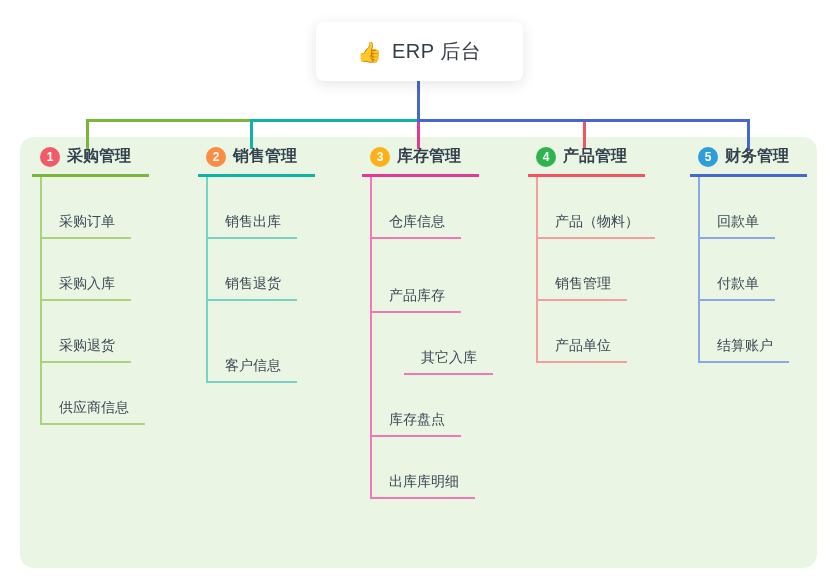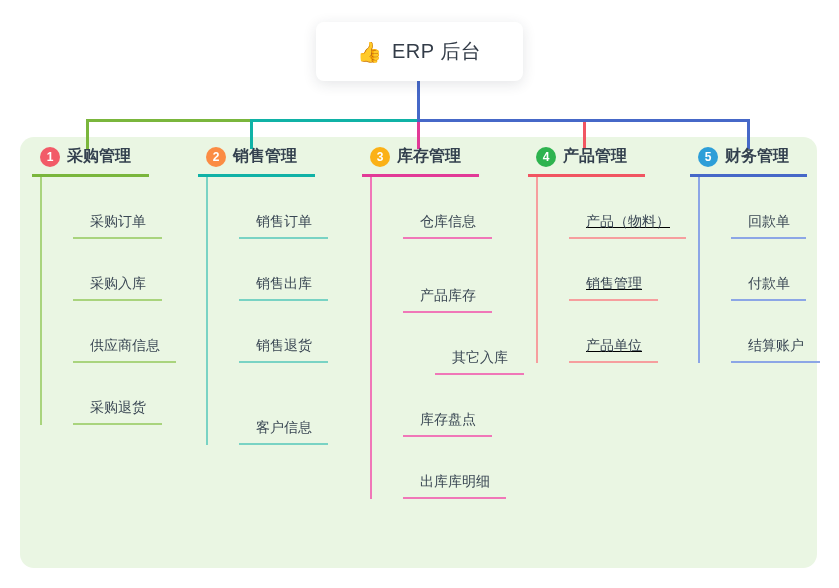--- a/index.html
+++ b/index.html
@@ -31,21 +31,21 @@
     padding:0 18px 7px 8px;border-bottom:3px solid #999;
     font-size:16px;font-weight:600;color:#33404e;white-space:nowrap;
   }
   .badge{
     width:20px;height:20px;border-radius:50%;flex:0 0 20px;
     color:#fff;font-size:12px;font-weight:700;
     display:flex;align-items:center;justify-content:center;
   }
   .branch-items{
     margin-left:8px;border-left:2px solid #ccc;
-    display:flex;flex-direction:column;align-items:flex-start;padding-left:31px;
+    display:flex;flex-direction:column;align-items:flex-start;
   }
   .branch-item{
     height:54px;display:flex;align-items:flex-end;
     padding:0 16px 6px 17px;border-bottom:2px solid #ccc;
     font-size:14px;color:#3a4754;white-space:nowrap;
   }
 </style>
 </head>
 <body>
 
@@ -68,31 +68,30 @@
   </div>
   <div id="branches">
       <div class="branch" style="left: 32px;">
         <div class="branch-header" style="border-bottom-color: rgb(122, 182, 60);">
           <span class="badge" style="background: rgb(242, 91, 104);">1</span>
           <span>采购管理</span>
         </div>
         <div class="branch-items" style="border-left-color: rgb(169, 212, 125);">
           <div class="branch-item" style="border-bottom-color: rgb(169, 212, 125);">采购订单</div>
           <div class="branch-item" style="border-bottom-color: rgb(169, 212, 125);">采购入库</div>
+          <div class="branch-item" style="border-bottom-color: rgb(169, 212, 125);">采购退货</div>
           <div class="branch-item" style="border-bottom-color: rgb(169, 212, 125);">供应商信息</div>
-          <div class="branch-item" style="border-bottom-color: rgb(169, 212, 125);">采购退货</div>
         </div>
       </div>
       <div class="branch" style="left: 198px;">
         <div class="branch-header" style="border-bottom-color: rgb(16, 178, 166);">
           <span class="badge" style="background: rgb(251, 140, 68);">2</span>
           <span>销售管理</span>
         </div>
         <div class="branch-items" style="border-left-color: rgb(121, 211, 196);">
-          <div class="branch-item" style="border-bottom-color: rgb(121, 211, 196);">销售订单</div>
           <div class="branch-item" style="border-bottom-color: rgb(121, 211, 196);">销售出库</div>
           <div class="branch-item" style="border-bottom-color: rgb(121, 211, 196);">销售退货</div>
           <div class="branch-item" style="border-bottom-color: rgb(121, 211, 196); margin-top: 20px;">客户信息</div>
         </div>
       </div>
       <div class="branch" style="left: 362px;">
         <div class="branch-header" style="border-bottom-color: rgb(226, 58, 151);">
           <span class="badge" style="background: rgb(251, 177, 23);">3</span>
           <span>库存管理</span>
         </div>
@@ -102,21 +101,21 @@
           <div class="branch-item" style="border-bottom-color: rgb(240, 119, 184); margin-left: 32px;">其它入库</div>
           <div class="branch-item" style="border-bottom-color: rgb(240, 119, 184);">库存盘点</div>
           <div class="branch-item" style="border-bottom-color: rgb(240, 119, 184);">出库库明细</div>
         </div>
       </div>
       <div class="branch" style="left: 528px;">
         <div class="branch-header" style="border-bottom-color: rgb(241, 85, 98);">
           <span class="badge" style="background: rgb(46, 179, 79);">4</span>
           <span>产品管理</span>
         </div>
-        <div class="branch-items" style="border-left-color: rgb(246, 158, 158); text-decoration: underline;">
+        <div class="branch-items" style="border-left-color: rgb(246, 158, 158);">
           <div class="branch-item" style="border-bottom-color: rgb(246, 158, 158);">产品（物料）</div>
           <div class="branch-item" style="border-bottom-color: rgb(246, 158, 158);">销售管理</div>
           <div class="branch-item" style="border-bottom-color: rgb(246, 158, 158);">产品单位</div>
         </div>
       </div>
       <div class="branch" style="left: 690px;">
         <div class="branch-header" style="border-bottom-color: rgb(70, 104, 200);">
           <span class="badge" style="background: rgb(45, 158, 216);">5</span>
           <span>财务管理</span>
         </div>

